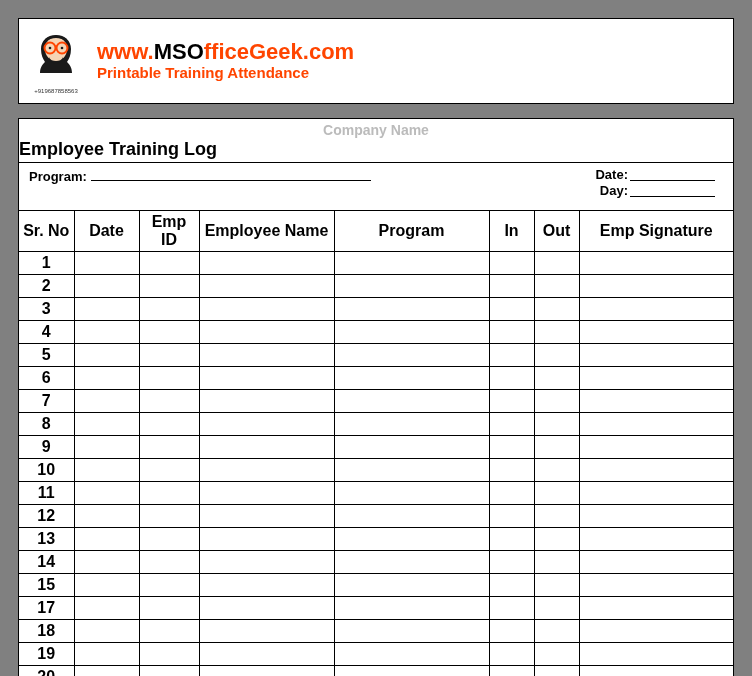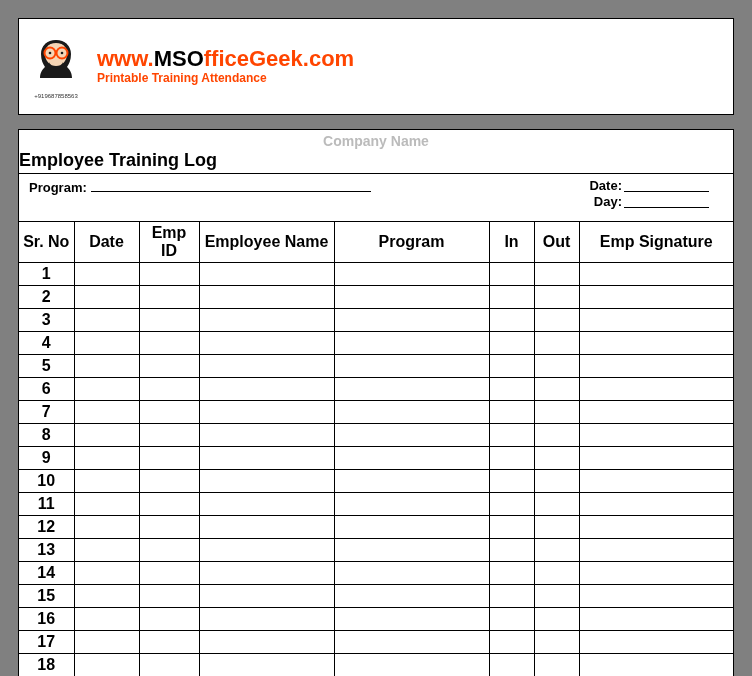--- a/index.html
+++ b/index.html
@@ -14,21 +14,21 @@
       height: 676px;
       padding: 18px;
     }
     .header-box {
       background: #fff;
       border: 1px solid #000;
       display: flex;
       align-items: center;
       padding: 4px 8px;
       margin-bottom: 14px;
-      height: 97px;
+      height: 86px;
     }
     .logo-wrap {
       display: flex;
       flex-direction: column;
       align-items: center;
       margin-right: 12px;
     }
     .logo {
       width: 58px;
       height: 58px;
@@ -43,21 +43,21 @@
       color: #ff4500;
       font-weight: bold;
       font-size: 22px;
       line-height: 1.1;
     }
     .header-text .line1 .black { color: #000; }
     .header-text .line2,
     .header-text .line3 {
       color: #ff4500;
       font-weight: bold;
-      font-size: 12px;
+      font-size: 15px;
       line-height: 1.25;
     }
     .sheet {
       background: #fff;
       border: 1px solid #000;
     }
     .company-name {
       text-align: center;
       color: #bbb;
       font-weight: bold;
@@ -67,21 +67,21 @@
     .title {
       text-align: left;
       font-weight: bold;
       font-size: 18px;
       padding: 1px 0 2px 0;
       border-bottom: 1px solid #000;
     }
     .info-row {
       display: flex;
       justify-content: space-between;
-      padding: 4px 24px 2px 10px;
+      padding: 4px 18px 2px 10px;
       font-size: 13px;
     }
     .info-left {
       display: flex;
       align-items: baseline;
     }
     .info-left .label {
       font-weight: bold;
       margin-right: 4px;
     }
@@ -349,30 +349,20 @@
           <td class="srno">15</td>
           <td></td>
           <td></td>
           <td></td>
           <td></td>
           <td></td>
           <td></td>
           <td></td>
         </tr>
         <tr>
-          <td class="srno">16</td>
-          <td></td>
-          <td></td>
-          <td></td>
-          <td></td>
-          <td></td>
-          <td></td>
-          <td></td>
-        </tr>
-        <tr>
           <td class="srno">17</td>
           <td></td>
           <td></td>
           <td></td>
           <td></td>
           <td></td>
           <td></td>
           <td></td>
         </tr>
         <tr>

